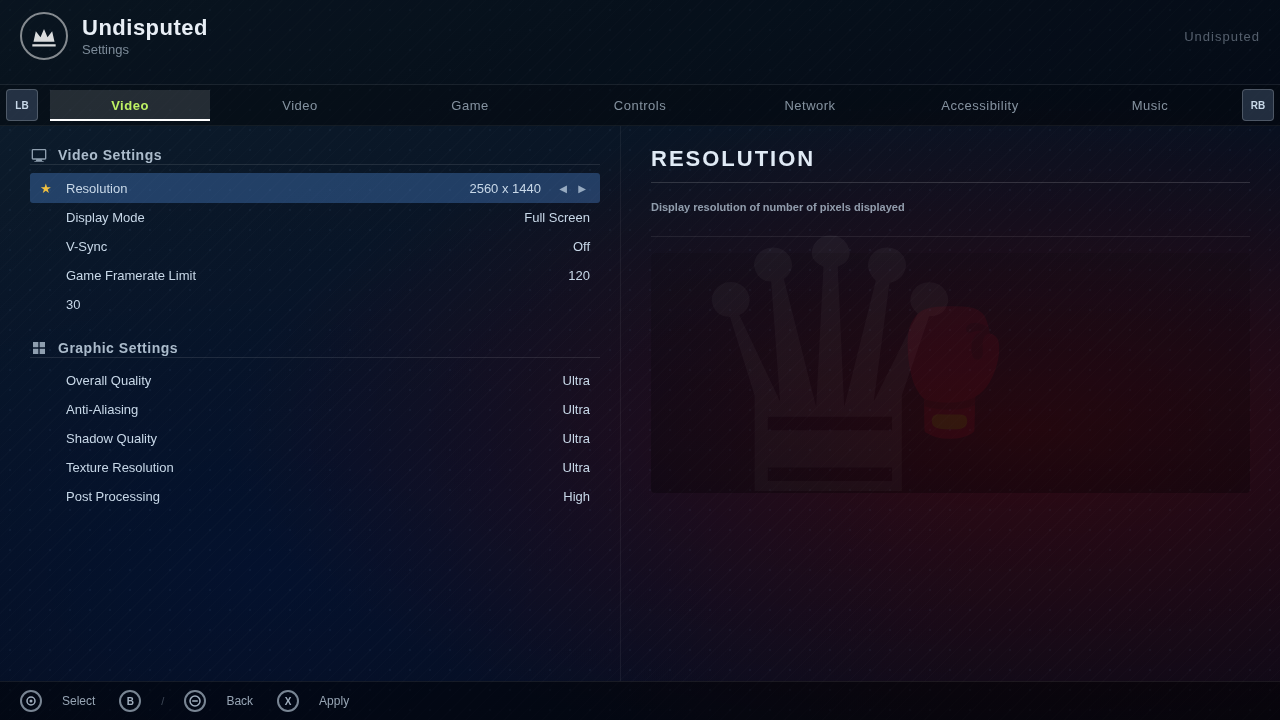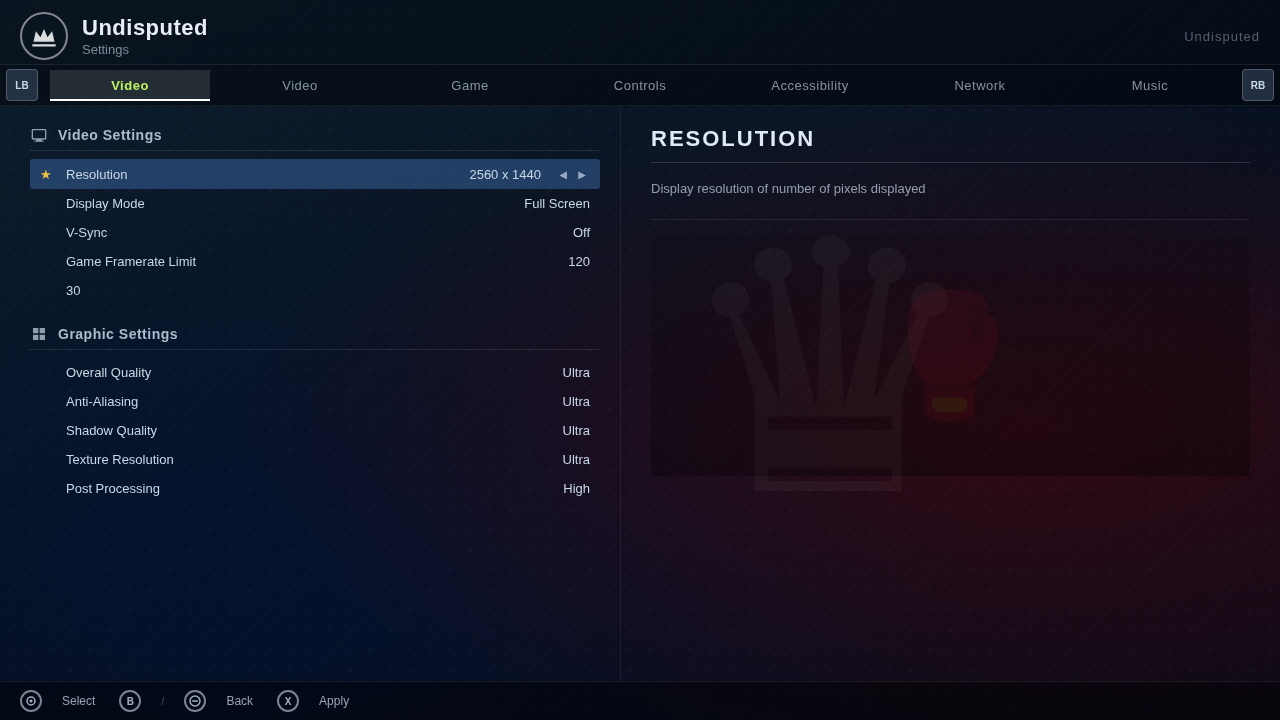--- a/index.html
+++ b/index.html
@@ -70,21 +70,21 @@
       width: 100%;
       height: 100%;
       display: flex;
       flex-direction: column;
     }
 
     
     .header {
       display: flex;
       align-items: center;
-      padding: 12px 20px 4px 20px;
+      padding: 12px 20px 24px 20px;
       border-bottom: 1px solid rgba(255,255,255,0.08);
       background: rgba(0,0,0,0.3);
     }
 
     .logo-icon {
       width: 48px;
       height: 48px;
       border: 2px solid rgba(255,255,255,0.5);
       border-radius: 50%;
       display: flex;
@@ -190,21 +190,20 @@
       padding: 20px 20px 20px 30px;
       overflow-y: auto;
       flex-shrink: 0;
     }
 
     .section-header {
       display: flex;
       align-items: center;
       gap: 10px;
       margin-bottom: 8px;
-      padding-bottom: 6px;
       border-bottom: 1px solid rgba(255,255,255,0.1);
     }
 
     .section-icon {
       width: 18px;
       height: 18px;
       display: flex;
       align-items: center;
       justify-content: center;
       color: rgba(200,216,232,0.7);
@@ -287,24 +286,25 @@
       font-weight: bold;
       color: #e0eaf5;
       letter-spacing: 2px;
       text-transform: uppercase;
       padding-bottom: 10px;
       border-bottom: 1px solid rgba(255,255,255,0.15);
       margin-bottom: 16px;
     }
 
     .info-description {
-      font-size: 13px;
+      font-size: 11px;
       color: rgba(200,216,232,0.7);
       line-height: 1.5;
       margin-bottom: 20px;
+      font-weight: bold;
     }
 
     .info-divider {
       border: none;
       border-top: 1px solid rgba(255,255,255,0.08);
       margin: 16px 0;
     }
 
     
     .preview-area {
@@ -378,22 +378,22 @@
     </div>
     <div class="header-right">Undisputed</div>
   </div>
 
   <div class="nav-tabs">
     <div class="nav-lb-rb">LB</div>
     <div class="nav-tab active">Video</div>
     <div class="nav-tab">Video</div>
     <div class="nav-tab">Game</div>
     <div class="nav-tab">Controls</div>
+    <div class="nav-tab">Network</div>
     <div class="nav-tab">Accessibility</div>
-    <div class="nav-tab">Network</div>
     <div class="nav-tab">Music</div>
     <div class="nav-lb-rb">RB</div>
   </div>
 
   <div class="main-area">
 
     <div class="left-panel">
 
       <div class="section-header">
         <div class="section-icon">

